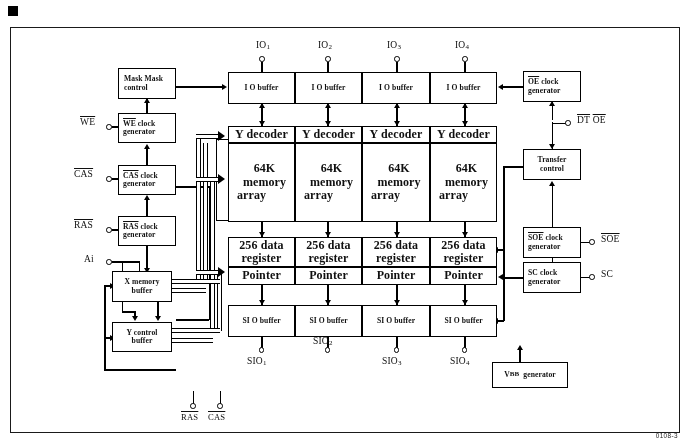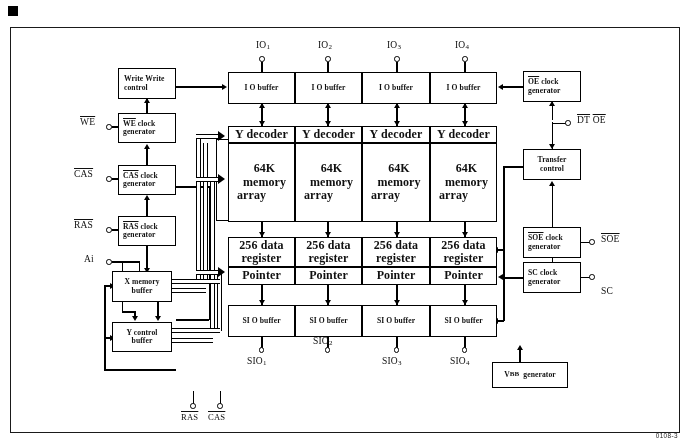--- a/index.html
+++ b/index.html
@@ -94,21 +94,21 @@
   <div class="plb" style="left:455px;top:40px;"><span>IO</span><span class="sub">4</span></div>
   <div class="pin" style="left:462px;top:56px;"></div>
   <div class="ln v" style="left:464px;top:62px;height:11px;"></div>
 
   <div class="bx bold" style="left:228px;top:72px;width:67px;height:32px;">I  O buffer</div>
   <div class="bx bold" style="left:295px;top:72px;width:67px;height:32px;">I  O buffer</div>
   <div class="bx bold" style="left:362px;top:72px;width:68px;height:32px;">I  O buffer</div>
   <div class="bx bold" style="left:430px;top:72px;width:67px;height:32px;">I  O buffer</div>
 
   <div class="bx bold" style="left:118px;top:68px;width:58px;height:31px;flex-direction:column;align-items:flex-start;padding-left:5px;">
-    <span class="l1">Write Write</span>
+    <span class="l1">Mask Mask</span>
     <span class="l1">control</span>
   </div>
 
   <div class="ln h" style="left:176px;top:86px;width:47px;"></div>
   <div class="ar rt" style="left:222px;top:83.5px;"></div>
 
   <div class="ln v" style="left:146px;top:99px;height:14px;"></div>
   <div class="ar up" style="left:143.5px;top:98px;"></div>
 
   <div class="bx bold" style="left:118px;top:113px;width:58px;height:30px;flex-direction:column;align-items:flex-start;padding-left:4px;">
@@ -340,21 +340,21 @@
 
   <div class="ln v" style="left:551.5px;top:185px;height:43px;"></div>
   <div class="ar up" style="left:549px;top:181px;"></div>
 
   <div class="bx bold" style="left:523px;top:262px;width:58px;height:31px;flex-direction:column;align-items:flex-start;padding-left:4px;">
     <span class="l1">SC clock</span>
     <span class="l1">generator</span>
   </div>
   <div class="pin" style="left:589px;top:274px;"></div>
   <div class="ln h" style="left:581px;top:276.5px;width:9px;"></div>
-  <div class="plb" style="left:601px;top:286px;"><span>SC</span></div>
+  <div class="plb" style="left:601px;top:269px;"><span>SC</span></div>
 
   <div class="ln v" style="left:551.5px;top:258px;height:5px;"></div>
 
   <div class="ln h" style="left:503px;top:277px;width:21px;"></div>
   <div class="ar lt" style="left:498px;top:274px;"></div>
 
   <div class="bx bold" style="left:492px;top:362px;width:76px;height:26px;">
     <span>V</span><span class="sub">BB</span>&nbsp;&nbsp;<span>generator</span>
   </div>
   <div class="ln v" style="left:519px;top:347px;height:15px;"></div>

